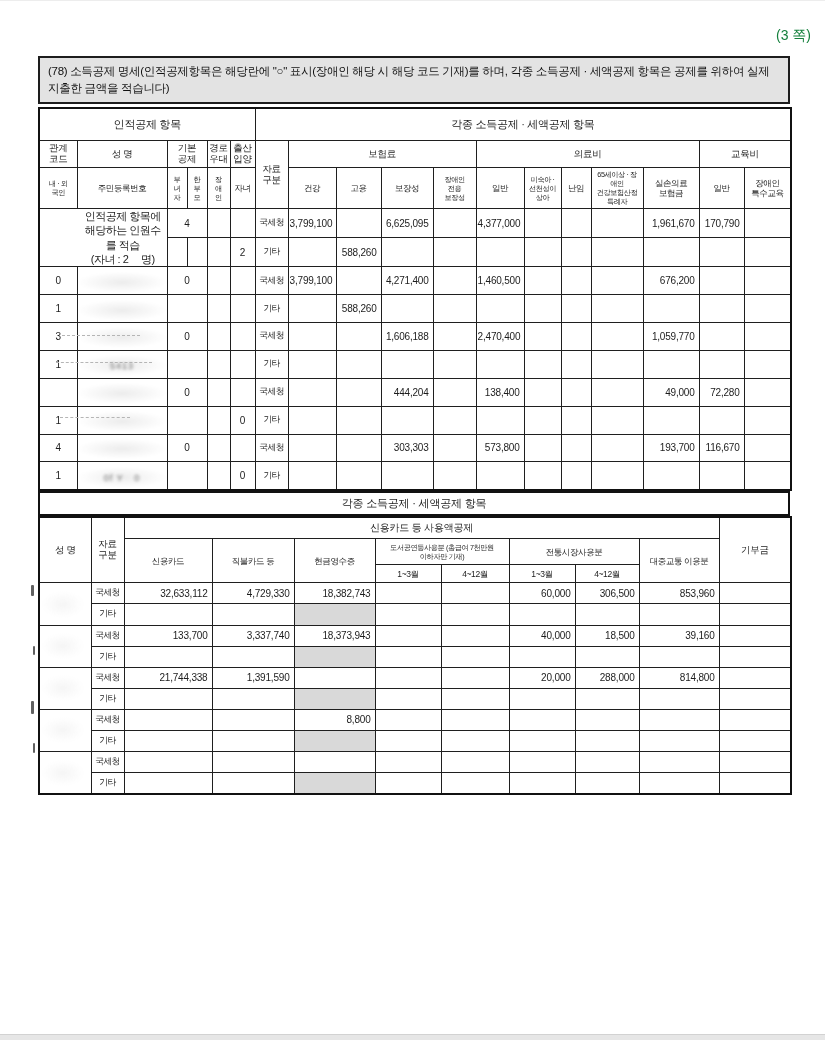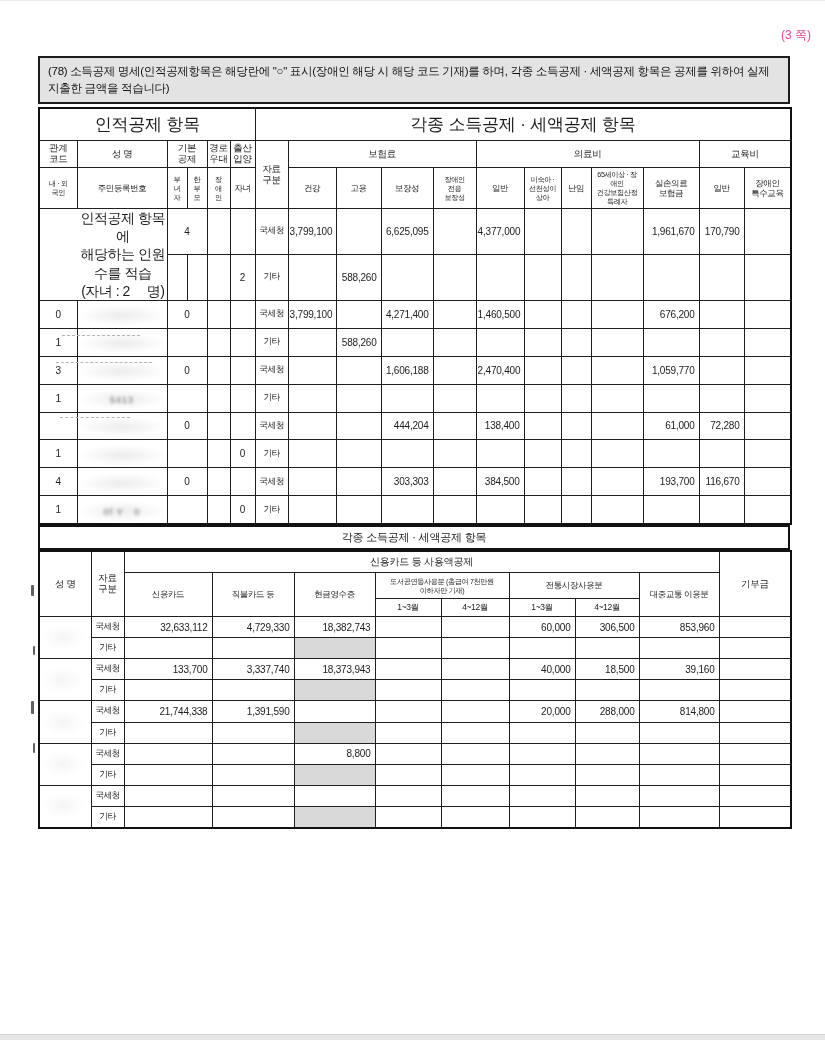--- a/index.html
+++ b/index.html
@@ -1,39 +1,39 @@
 <!DOCTYPE html>
 <html><head>
 <meta charset="utf-8">
 <style>
   html,body{margin:0;padding:0;background:#fff;}
   .page{position:relative;width:825px;height:1040px;background:#ffffff;
         font-family:"Liberation Sans","DejaVu Sans",sans-serif;color:#1c1c1c;overflow:hidden;
         border-top:1px solid #ededed;}
-  .pageno{position:absolute;top:26px;right:14px;font-size:12px;color:#ec4899;letter-spacing:0;}
+  .pageno{position:absolute;top:26px;right:14px;font-size:14px;color:#15803d;letter-spacing:0;}
   .note{position:absolute;left:38px;top:55px;width:752px;box-sizing:border-box;
         background:#e3e3e3;border:2px solid #1d1d1d;padding:5px 8px 6px 8px;
         font-size:11.5px;line-height:1.45;letter-spacing:-0.3px;color:#111;}
   .sheet{position:absolute;left:38px;top:106px;width:752px;}
   table{border-collapse:collapse;table-layout:fixed;width:752px;}
   td,th{border:1px solid #1f1f1f;padding:0 1px;font-weight:normal;overflow:hidden;
         vertical-align:middle;text-align:center;}
   .t1,.t2,.mid{border:2px solid #111;}
   .pre{white-space:pre-line;}
-  .band{font-size:17px;height:31px;letter-spacing:-0.2px;}
+  .band{font-size:11px;height:31px;letter-spacing:-0.2px;font-family:Liberation Serif, serif;}
   .h2{font-size:9.5px;letter-spacing:-0.3px;line-height:1.15;margin-top:40px;}
   .h2r td{height:26px;}
   .h3{font-size:8.5px;letter-spacing:-0.4px;line-height:1.2;}
   .h3r td{height:40px;}
   .tiny{font-size:7.2px;letter-spacing:-0.4px;line-height:1.25;}
   .num{text-align:right;padding-right:4px;font-size:10px;letter-spacing:-0.2px;}
   .src{font-size:8.8px;letter-spacing:-0.6px;}
   .c{font-size:10px;}
   .sumr td{height:26px;}
-  .sumlabel{font-size:14px;line-height:1.3;letter-spacing:-0.5px;padding-left:40px;}
+  .sumlabel{font-size:11px;line-height:1.3;letter-spacing:-0.5px;padding-left:40px;}
   .prow td{height:26.9px;}
   .drow td{height:20.1px;}
   .shade{background:#d9d9d9;}
   .midband{font-size:11px;height:21px;letter-spacing:-0.2px;}
   .t2 .h1{font-size:10px;height:20px;letter-spacing:-0.2px;}
   .t2h2 td{height:25px;}
   .t2h3 td{height:17px;}
   .redacted{position:relative;
       background:radial-gradient(ellipse 70% 55% at 50% 55%, rgba(130,130,130,0.15), rgba(130,130,130,0) 72%);}
   .t2 .redacted{background:radial-gradient(ellipse 60% 45% at 45% 50%, rgba(130,130,130,0.08), rgba(130,130,130,0) 70%);}
@@ -255,21 +255,21 @@
             <td class="c"></td>
             <td class="src">국세청</td>
             <td class="num"></td>
             <td class="num"></td>
             <td class="num">444,204</td>
             <td class="num"></td>
             <td class="num">138,400</td>
             <td class="num"></td>
             <td class="num"></td>
             <td class="num"></td>
-            <td class="num">61,000</td>
+            <td class="num">49,000</td>
             <td class="num">72,280</td>
             <td class="num"></td>
           </tr>
           <tr class="prow">
             <td class="c">1</td>
             <td class="redacted"></td>
             <td colspan="2" class="c"></td>
             <td class="c"></td>
             <td class="c">0</td>
             <td class="src">기타</td>
@@ -289,21 +289,21 @@
             <td class="c">4</td>
             <td class="redacted"></td>
             <td colspan="2" class="c">0</td>
             <td class="c"></td>
             <td class="c"></td>
             <td class="src">국세청</td>
             <td class="num"></td>
             <td class="num"></td>
             <td class="num">303,303</td>
             <td class="num"></td>
-            <td class="num">384,500</td>
+            <td class="num">573,800</td>
             <td class="num"></td>
             <td class="num"></td>
             <td class="num"></td>
             <td class="num">193,700</td>
             <td class="num">116,670</td>
             <td class="num"></td>
           </tr>
           <tr class="prow">
             <td class="c">1</td>
             <td class="redacted"><span class="hint">0f Y&nbsp;&nbsp;&nbsp;0</span></td>

